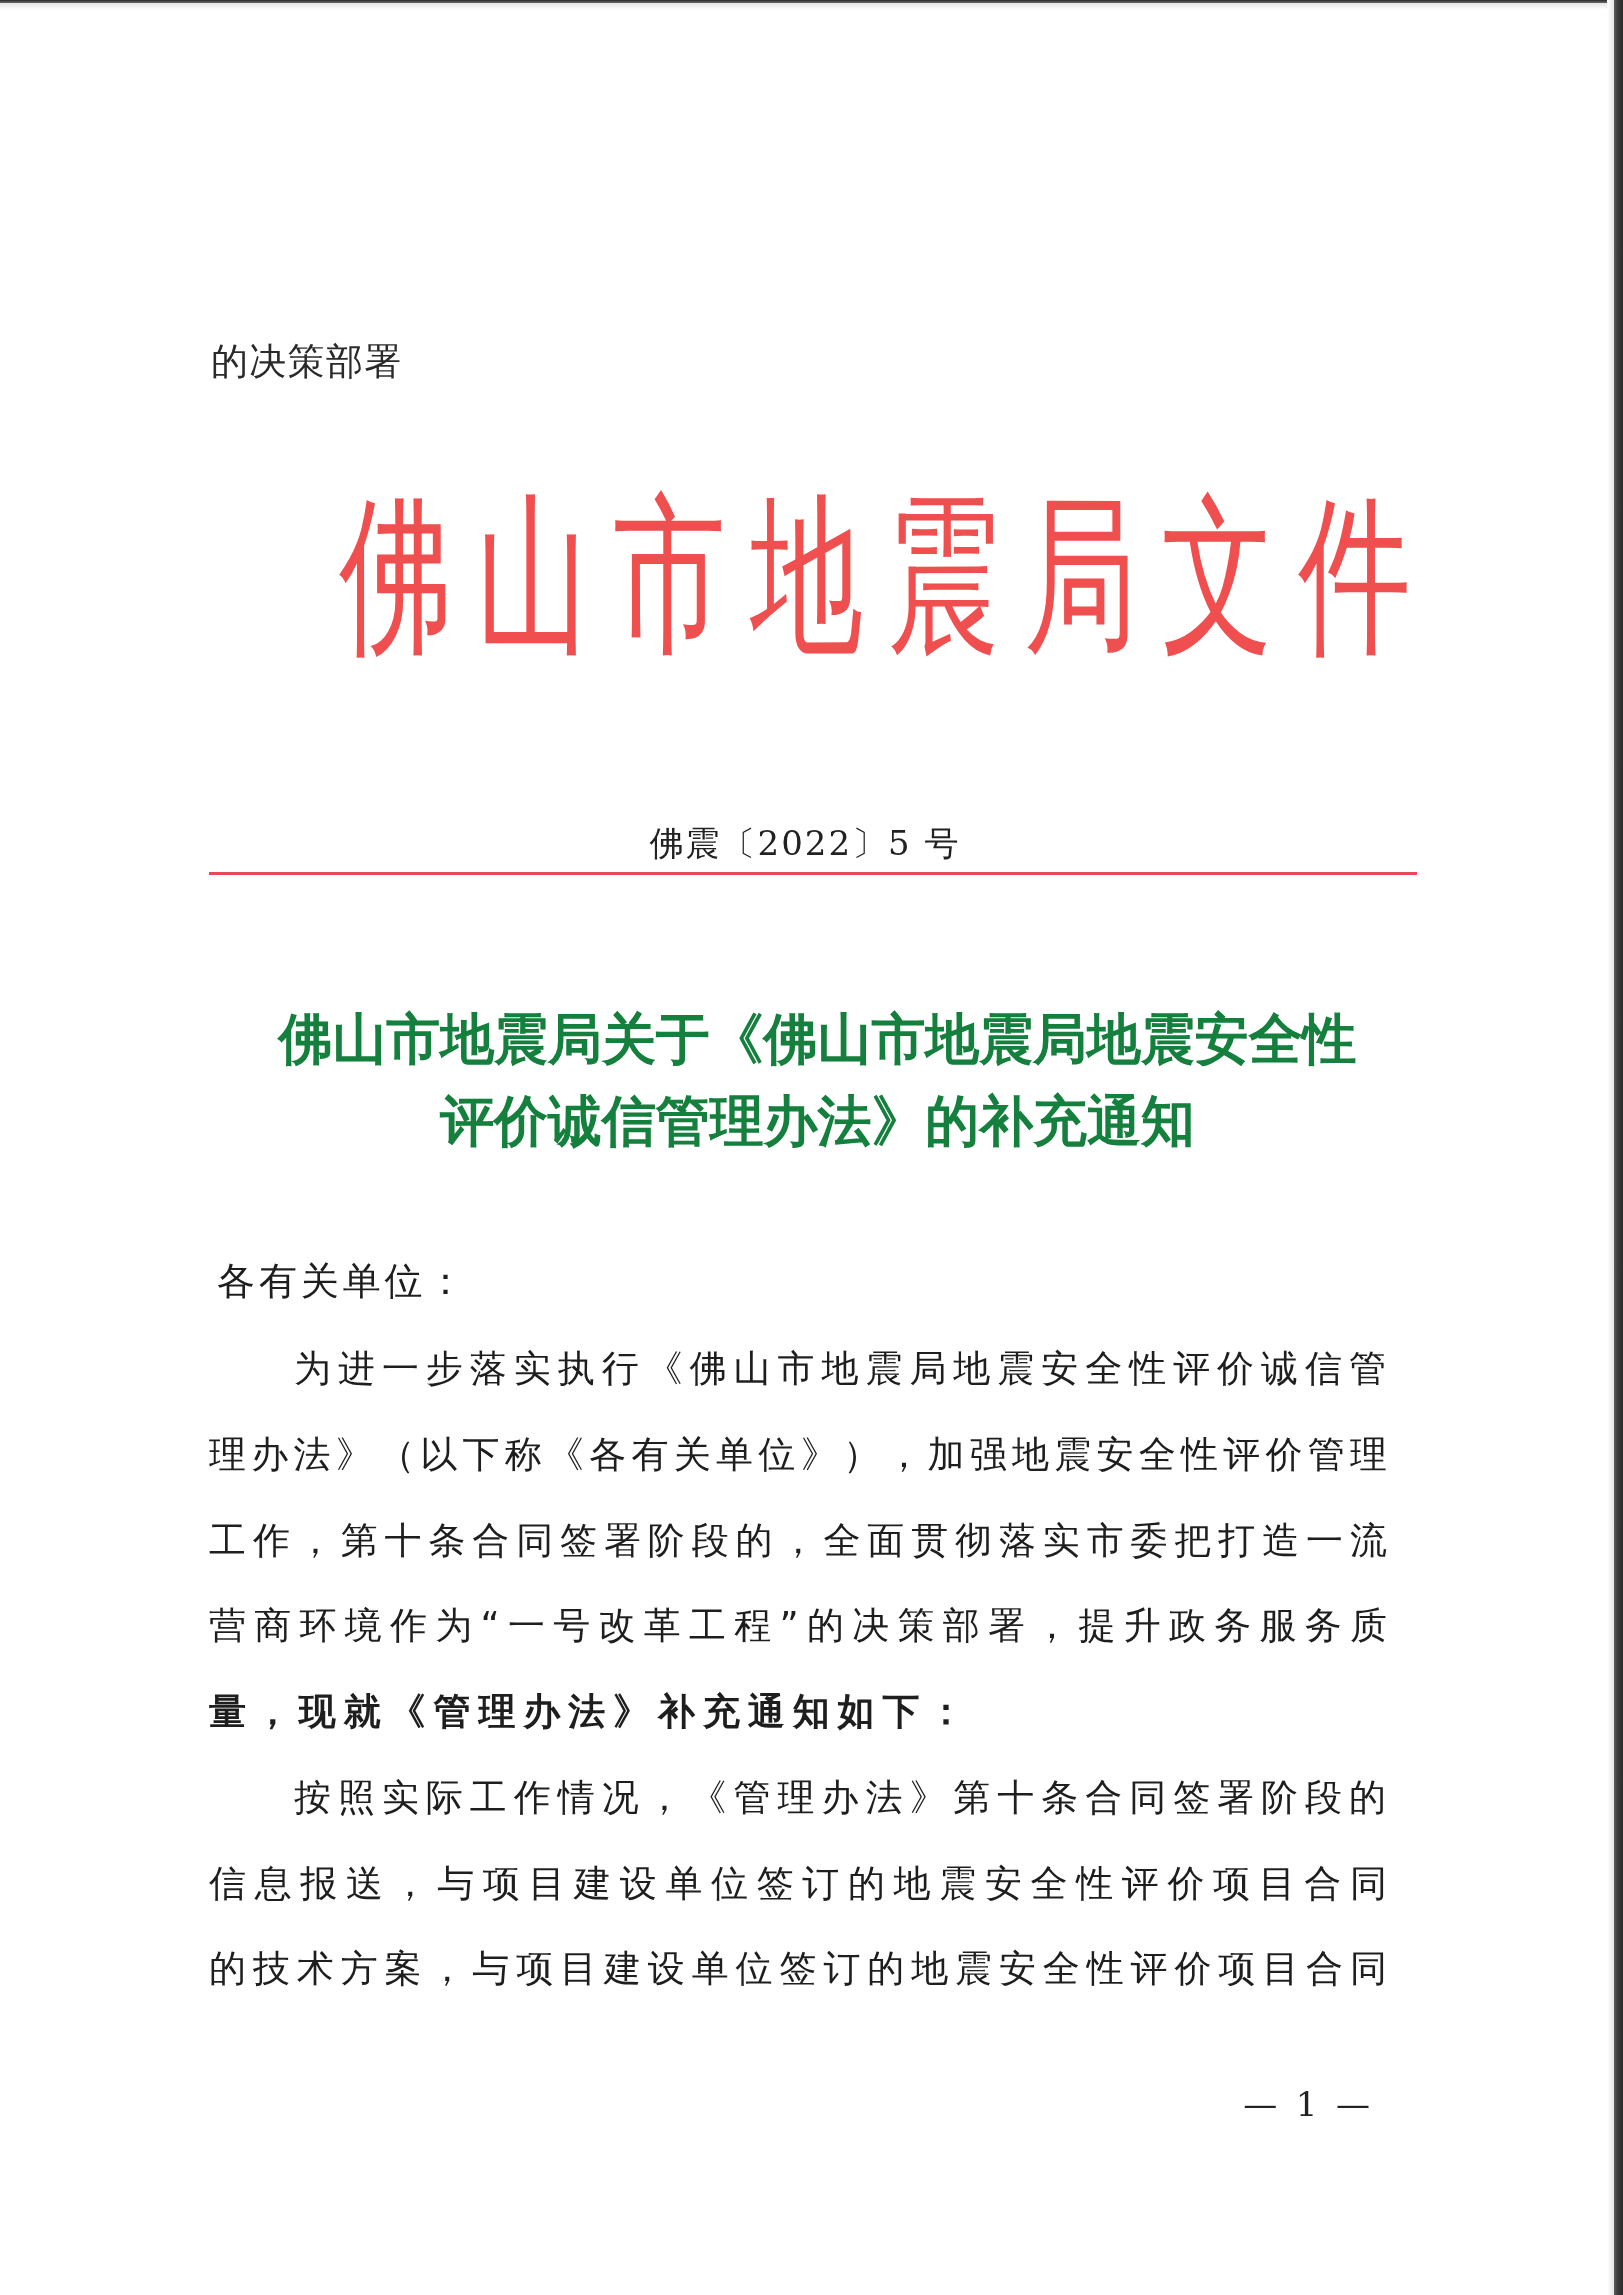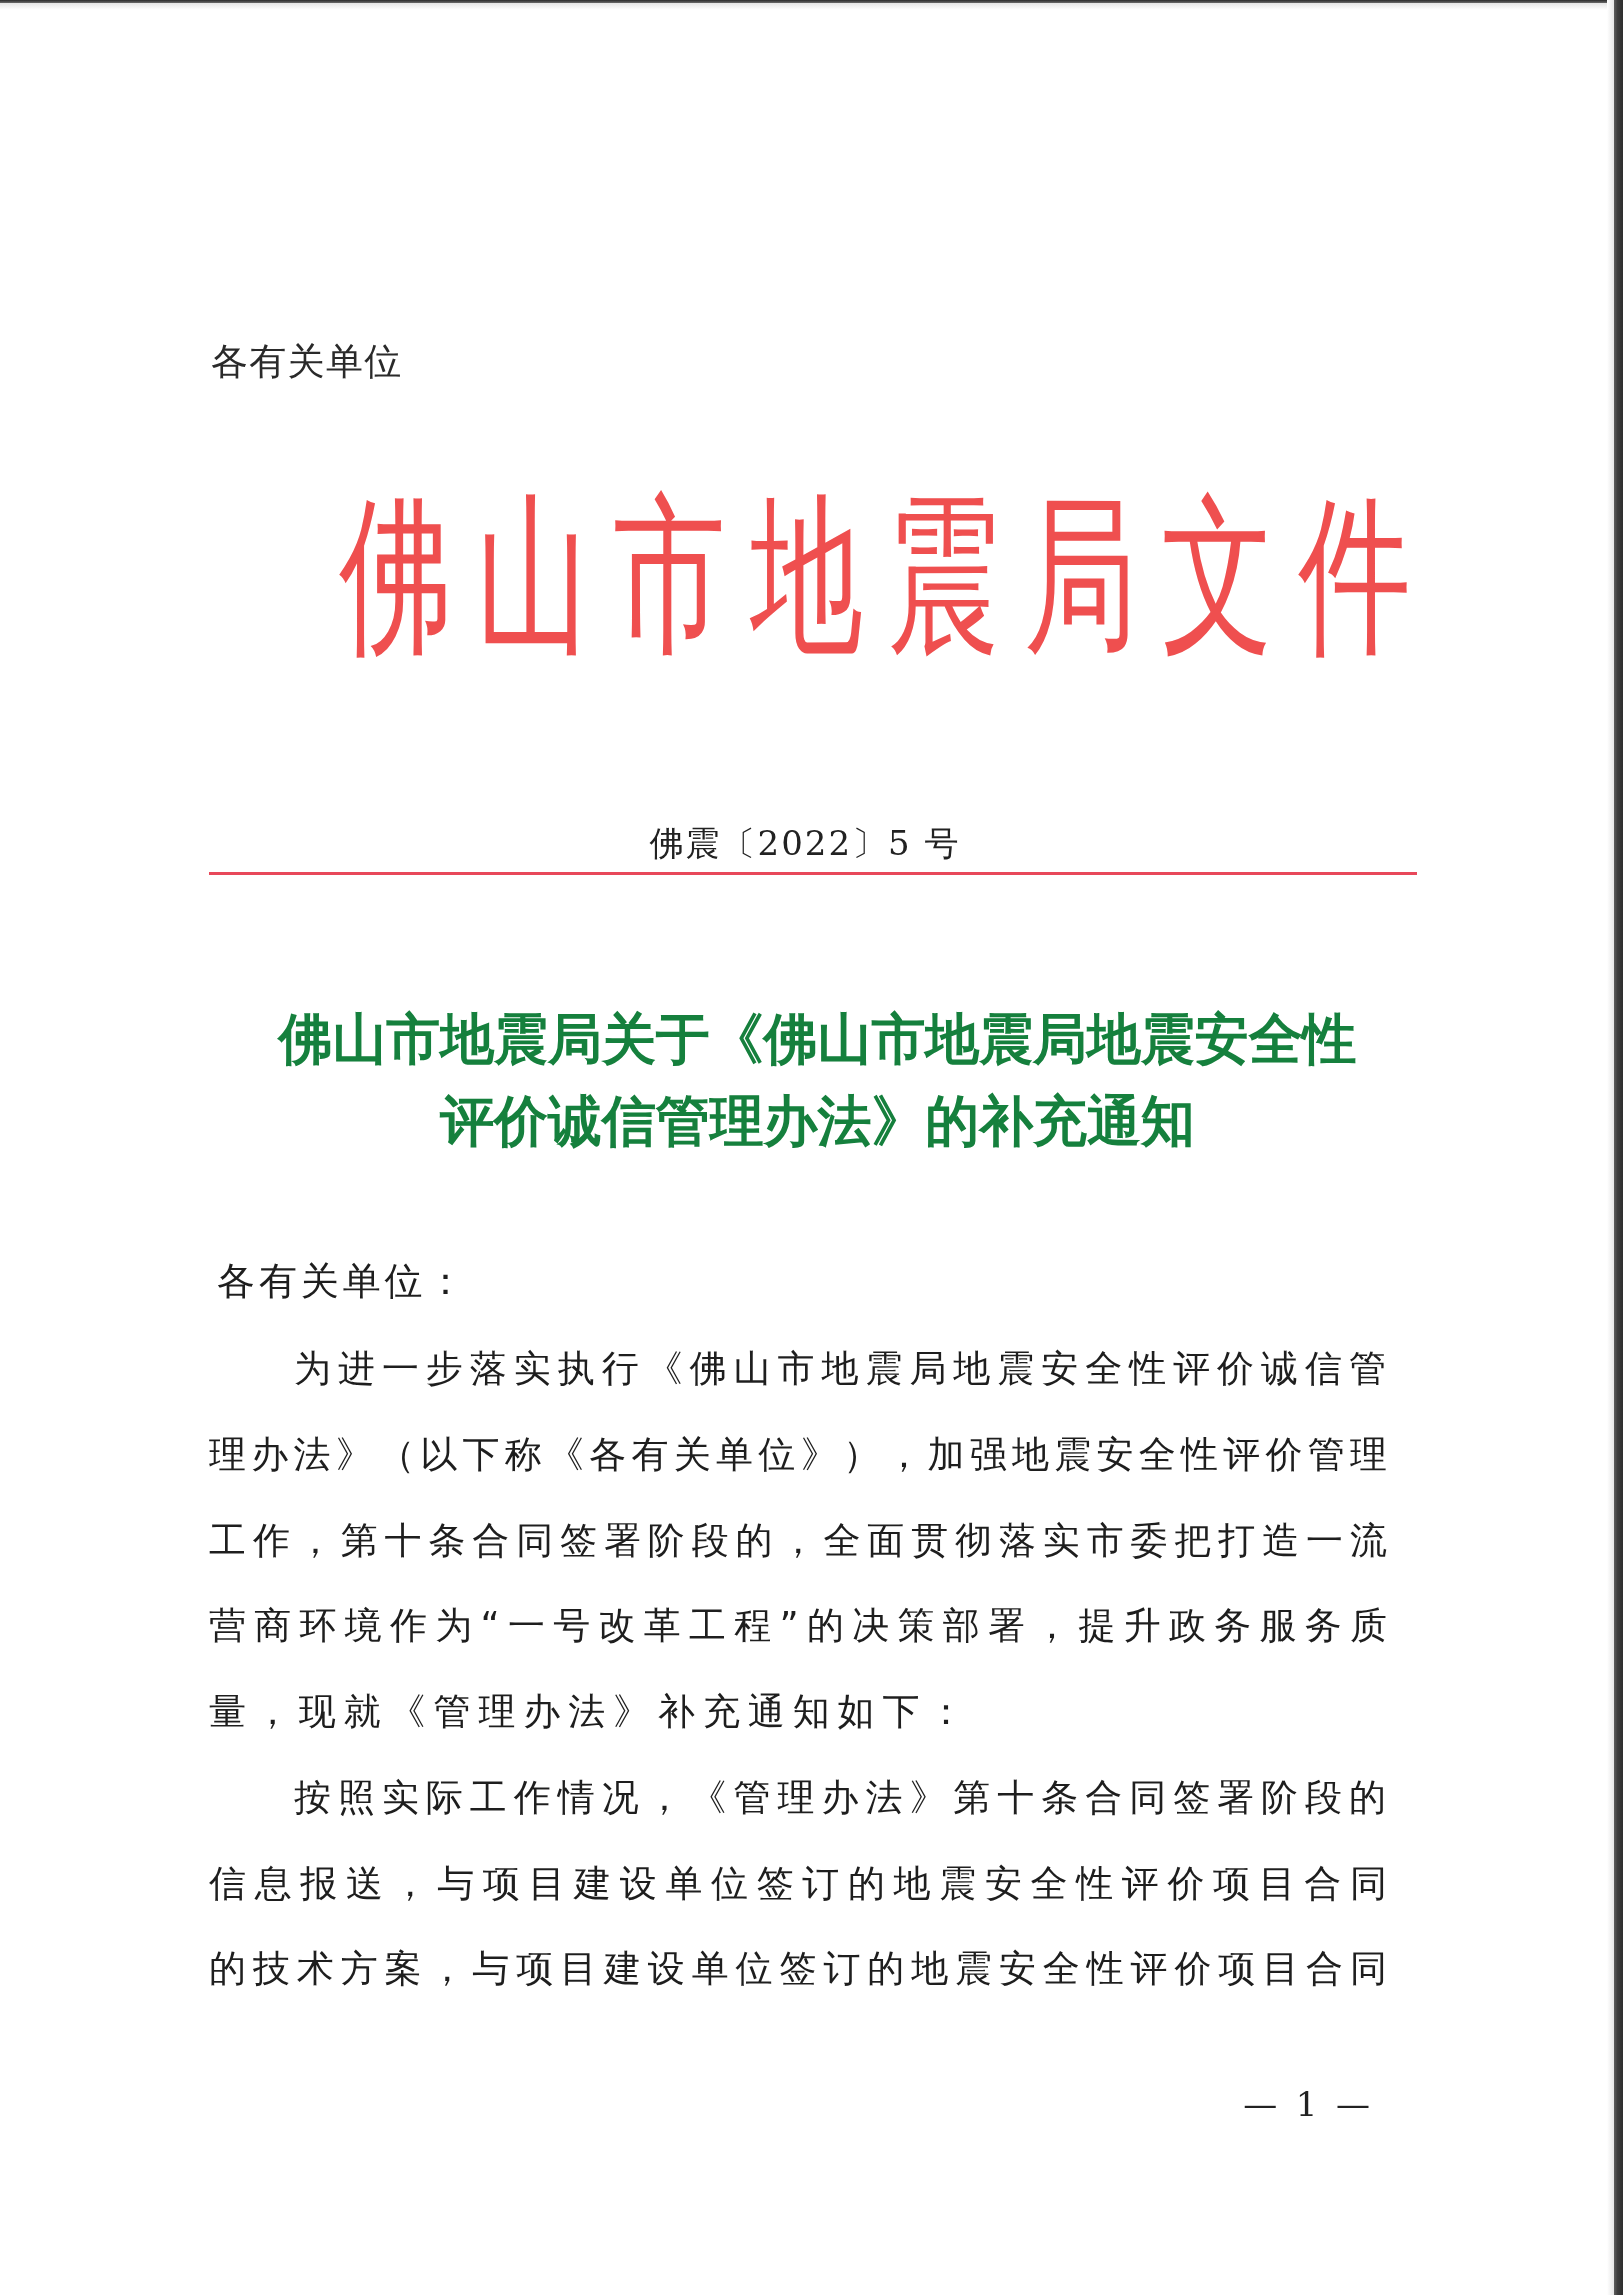--- a/index.html
+++ b/index.html
@@ -63,36 +63,36 @@
     font-family: "DejaVu Sans", "Liberation Sans", sans-serif;
     font-size: 38px; letter-spacing: 3.9px; color: #1e1e1e;
   }
   .body-line {
     position: absolute; left: 209px; width: 1178px;
     font-family: "DejaVu Sans", "Liberation Sans", sans-serif;
     font-size: 37px; color: #1e1e1e; white-space: nowrap;
     text-align: justify; text-align-last: justify;
   }
   .body-line.indent { left: 294px; width: 1092px; }
-  .body-line.last { text-align-last: left; letter-spacing: 7.9px; }
+  .body-line.last { text-align-last: left; letter-spacing: 7.9px; font-weight: bold; }
   .page-number {
     position: absolute; left: 1230px; top: 2084px; width: 157px; text-align: center;
     font-family: "DejaVu Serif", "Liberation Serif", serif;
     font-size: 34px; color: #222; letter-spacing: 3.9px;
   }
 </style>
 </head>
 <body>
 
 <div class="scan-top-edge"></div>
 <div class="scan-top-shadow"></div>
 <div class="scan-right-shadow"></div>
 <div class="scan-right-edge"></div>
 
-<div class="disclosure">各有关单位</div>
+<div class="disclosure">的决策部署</div>
 
 <div class="masthead">
   <span>佛</span>
   <span>山</span>
   <span>市</span>
   <span>地</span>
   <span>震</span>
   <span>局</span>
   <span>文</span>
   <span>件</span>

